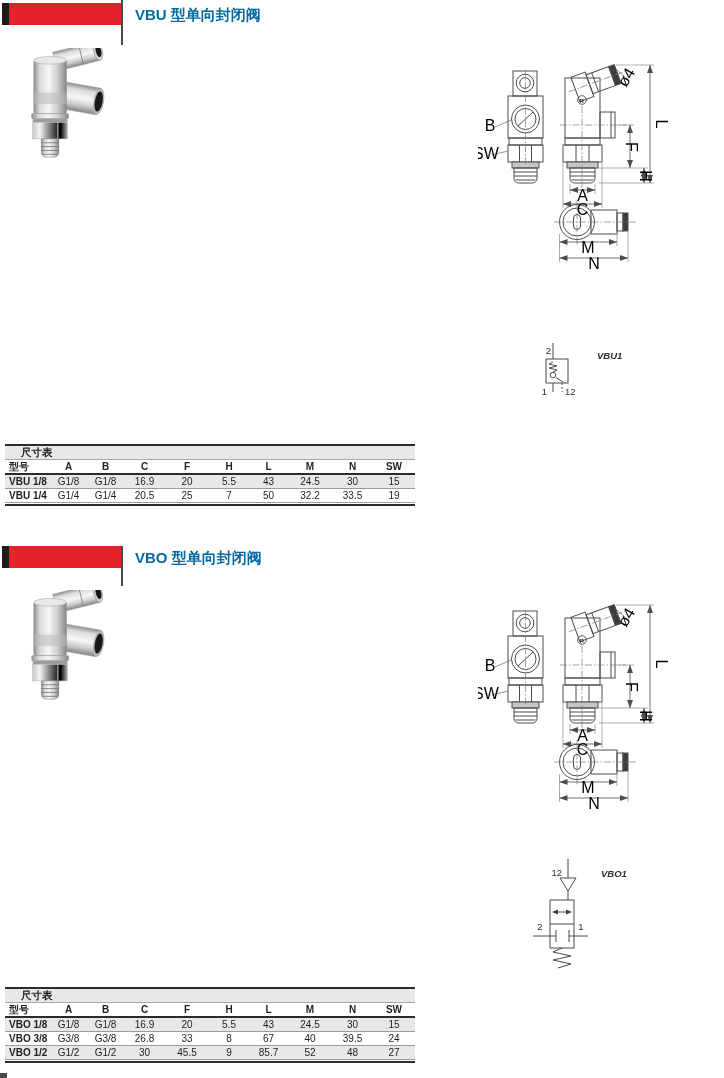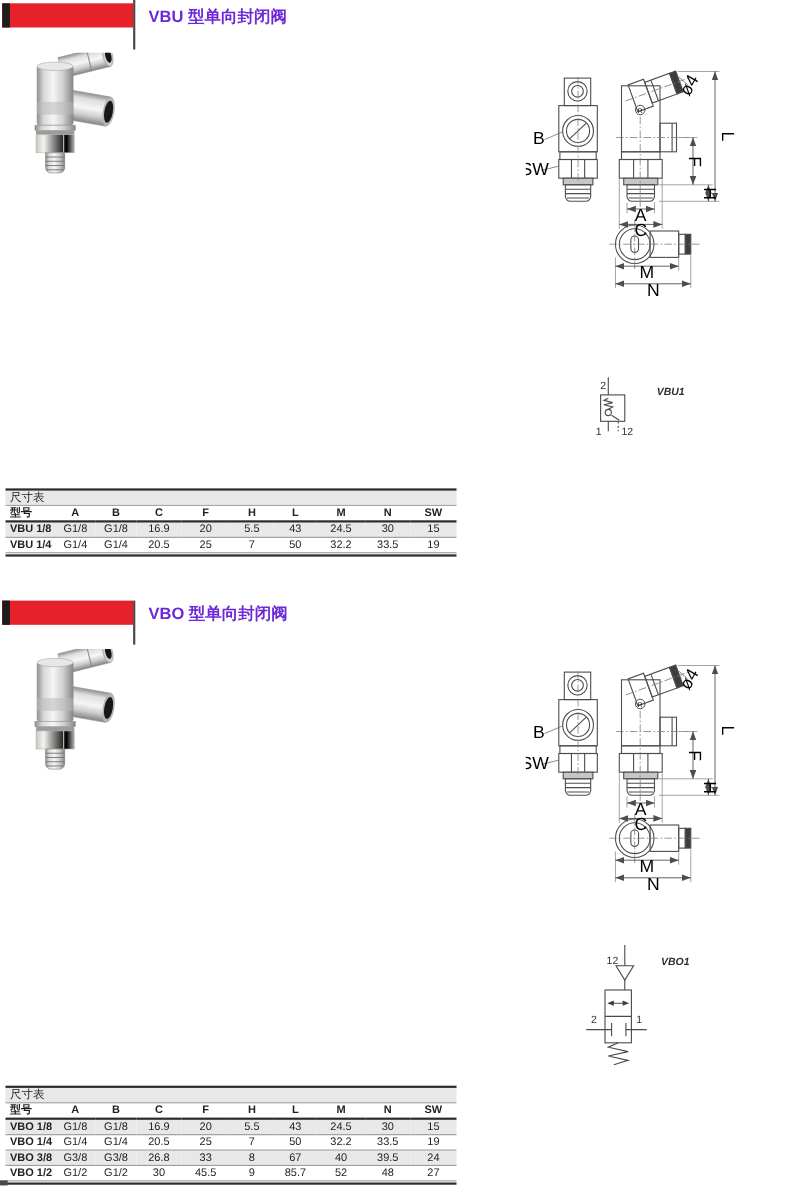--- a/index.html
+++ b/index.html
@@ -2,31 +2,31 @@
 <html><head>
 <meta charset="utf-8">
 <style>
   html,body{margin:0;padding:0;background:#fff;}
   .page{position:relative;width:724px;height:1078px;background:#fff;overflow:hidden;
         font-family:"Liberation Sans",sans-serif;color:#1a1a1a;}
   
   .banner{position:absolute;left:2px;width:119px;height:22px;background:#e62129;}
   .banner .cap{position:absolute;left:0;top:0;width:7px;height:100%;background:#1c1c1c;}
   .vrule{position:absolute;left:121px;width:2px;background:#4a4a4a;}
-  .sec-title{position:absolute;left:135px;font-size:15px;font-weight:bold;color:#6d28d9;white-space:nowrap;}
+  .sec-title{position:absolute;left:135px;font-size:15px;font-weight:bold;color:#0369a1;white-space:nowrap;}
   
   .photo{position:absolute;left:26px;width:82px;height:122px;}
   .drawing{position:absolute;left:478px;width:246px;height:212px;}
   .drawing text, .schematic text{font-size:9.5px;fill:#2e2e2e;}
   .schematic{position:absolute;}
   .sym-name{font-style:italic;font-size:10px;fill:#333;font-weight:bold;}
   
   .dim-table{position:absolute;left:5px;width:410px;}
   .tbl-title{background:#e8e8e8;border-top:2px solid #2b2b2b;border-bottom:1px solid #a6a6a6;
-             font-weight:normal;font-size:10.5px;line-height:13px;height:13px;padding-left:4px;color:#1a1a1a;}
+             font-weight:bold;font-size:10.5px;line-height:13px;height:13px;padding-left:16px;color:#1a1a1a;}
   .dim-table table{width:100%;border-collapse:collapse;table-layout:fixed;}
   .dim-table th,.dim-table td{font-size:10px;text-align:center;height:13px;line-height:13px;padding:0;color:#1f1f1f;}
   .dim-table thead th{font-weight:bold;border-bottom:2px solid #2b2b2b;}
   .dim-table tbody tr:nth-child(odd){background:#e8e8e8;}
   .dim-table tbody tr+tr td{border-top:1px solid #9c9c9c;}
   .dim-table .model-col{text-align:left;padding-left:4px;}
   .dim-table td.model-col{font-weight:bold;}
   .tbl-bottom{height:1px;border-top:1px solid #9c9c9c;border-bottom:2px solid #2b2b2b;}
   .corner-mark{position:absolute;left:0;top:1073px;width:7px;height:5px;background:#4a4a4a;}
 </style>
@@ -353,32 +353,20 @@
             <td>G1/8</td>
             <td>16.9</td>
             <td>20</td>
             <td>5.5</td>
             <td>43</td>
             <td>24.5</td>
             <td>30</td>
             <td>15</td>
           </tr>
           <tr>
-            <td class="model-col">VBO 1/4</td>
-            <td>G1/4</td>
-            <td>G1/4</td>
-            <td>20.5</td>
-            <td>25</td>
-            <td>7</td>
-            <td>50</td>
-            <td>32.2</td>
-            <td>33.5</td>
-            <td>19</td>
-          </tr>
-          <tr>
             <td class="model-col">VBO 3/8</td>
             <td>G3/8</td>
             <td>G3/8</td>
             <td>26.8</td>
             <td>33</td>
             <td>8</td>
             <td>67</td>
             <td>40</td>
             <td>39.5</td>
             <td>24</td>

